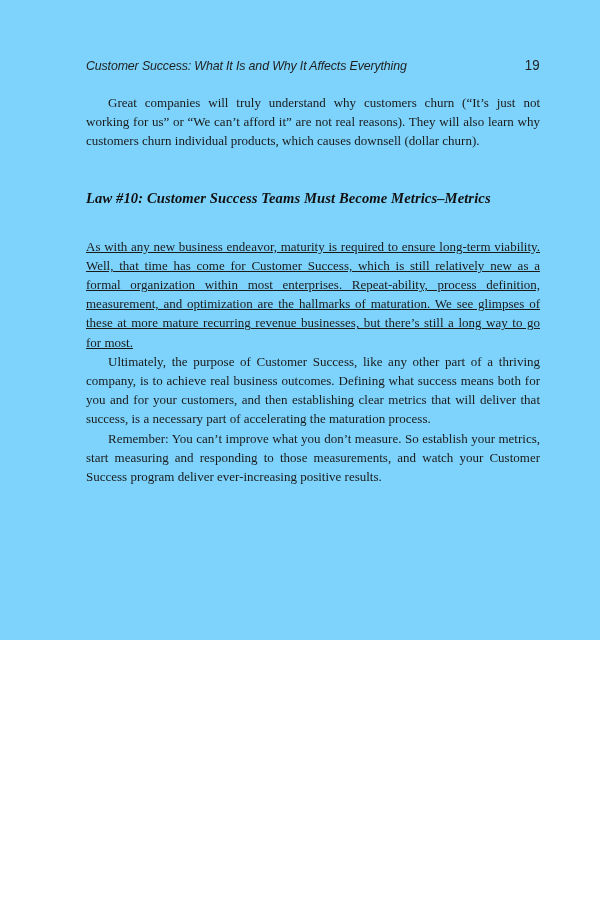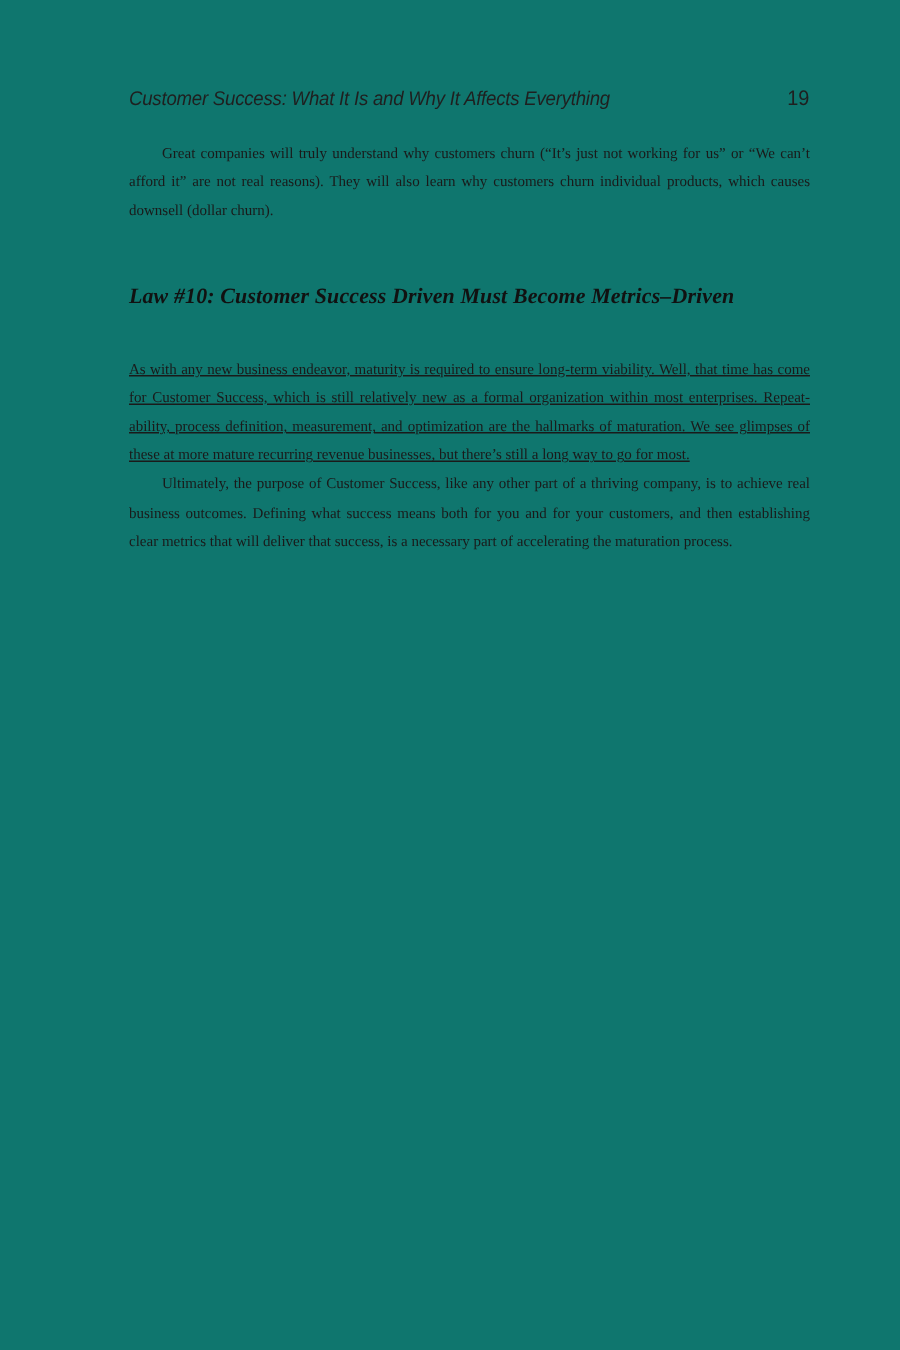--- a/index.html
+++ b/index.html
@@ -11,23 +11,23 @@
     height: 900px;
     background: #ffffff;
     font-family: "Liberation Serif", "DejaVu Serif", serif;
     color: #1a1a1a;
     -webkit-font-smoothing: antialiased;
   }
 
   .page {
     position: relative;
     width: 600px;
-    height: 900px;
+    height: 640px;
     box-sizing: border-box;
-    background: #0f766e;
+    background: #7dd3fc;
     overflow: hidden;
   }
 
   
   .running-head {
     position: absolute;
     left: 86px;
     top: 57px;
     width: 454px;
     display: flex;
@@ -58,21 +58,21 @@
   
   .text-column {
     position: absolute;
     left: 86px;
     top: 93px;
     width: 454px;
   }
 
   p.body-para {
     margin: 0;
-    font-size: 10px;
+    font-size: 13px;
     line-height: 19.2px;
     text-align: justify;
     text-justify: inter-word;
     text-indent: 22px;
     color: #1a1a1a;
     hyphens: manual;
   }
   p.body-para.no-indent {
     text-indent: 0;
     text-decoration: underline;
@@ -101,24 +101,25 @@
     <span class="running-head-title">Customer Success: What It Is and Why It Affects Everything</span>
     <span class="running-head-folio">19</span>
   </div>
 
   <div class="text-column">
 
     <p class="body-para">Great companies will truly understand why customers churn (“It’s just not working for us” or “We can’t afford it” are not real reasons). They will also learn why customers churn individual products, which causes downsell (dollar churn).</p>
 
     <div class="gap-before-heading"></div>
 
-    <h2 class="section-heading">Law #10: Customer Success Driven Must Become Metrics–Driven</h2>
+    <h2 class="section-heading">Law #10: Customer Success Teams Must Become Metrics–Metrics</h2>
 
     <div class="gap-after-heading"></div>
 
     <p class="body-para no-indent">As with any new business endeavor, maturity is required to ensure long-term viability. Well, that time has come for Customer Success, which is still relatively new as a formal organization within most enterprises. Repeat-ability, process definition, measurement, and optimization are the hallmarks of maturation. We see glimpses of these at more mature recurring revenue businesses, but there’s still a long way to go for most.</p>
 
     <p class="body-para">Ultimately, the purpose of Customer Success, like any other part of a thriving company, is to achieve real business outcomes. Defining what success means both for you and for your customers, and then establishing clear metrics that will deliver that success, is a necessary part of accelerating the maturation process.</p>
 
+    <p class="body-para">Remember: You can’t improve what you don’t measure. So establish your metrics, start measuring and responding to those measurements, and watch your Customer Success program deliver ever-increasing positive results.</p>
 
   </div>
 
 </div>
 
 </body></html>

